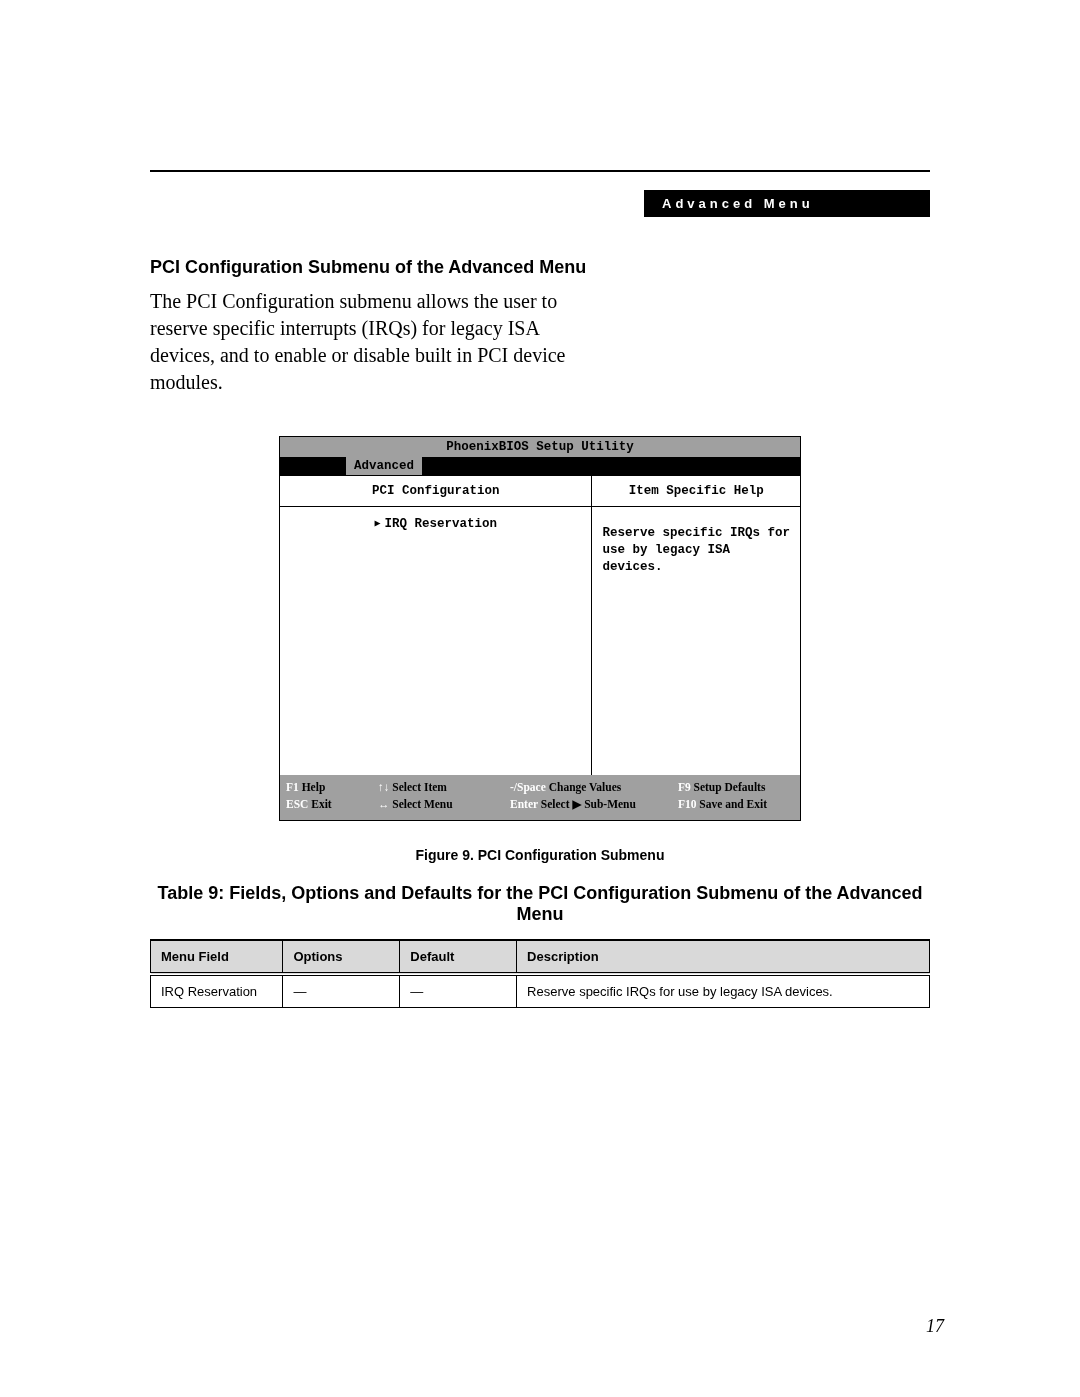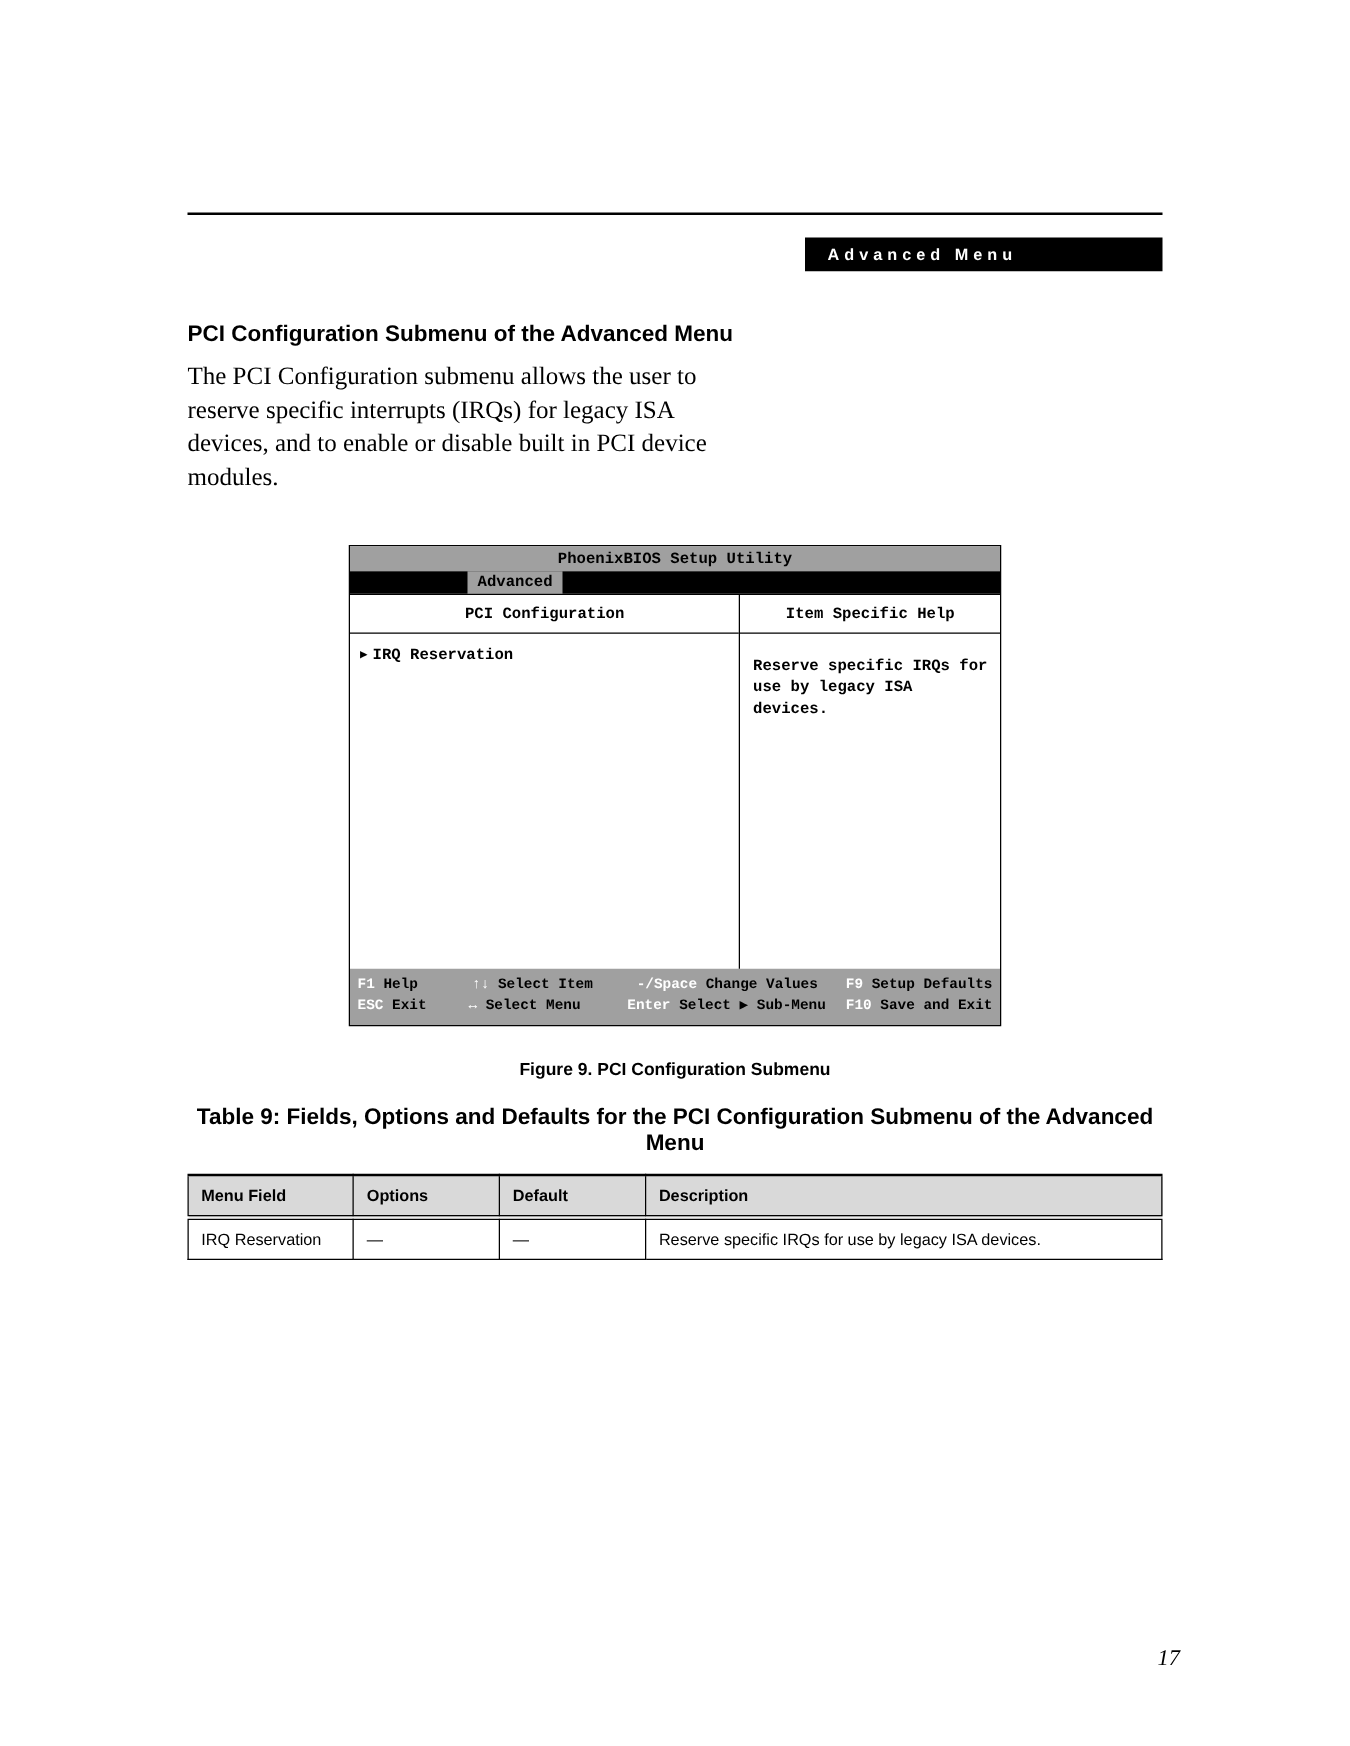--- a/index.html
+++ b/index.html
@@ -62,21 +62,20 @@
     color: #000;
     text-align: center;
     font-weight: bold;
     padding: 3px 16px;
   }
   .bios-menubar {
     background: #000;
     color: #fff;
     display: flex;
     padding: 0 10px;
-    gap: 28px;
   }
   .bios-menubar .spacer { width: 56px; }
   .bios-menubar .tab {
     background: #a0a0a0;
     color: #000;
     padding: 2px 8px;
     font-weight: bold;
   }
   .bios-body {
     display: flex;
@@ -88,20 +87,21 @@
   }
   .bios-left-header, .bios-right-header {
     text-align: center;
     font-weight: bold;
     border-bottom: 1px solid #000;
     padding: 8px 4px;
   }
   .bios-left-content {
     height: 240px;
     padding: 10px 8px;
+    text-align: center;
   }
   .bios-right {
     flex: 1 1 40%;
   }
   .bios-right-content {
     padding: 18px 10px 10px 10px;
     height: 240px;
     font-weight: bold;
     line-height: 1.35;
   }
@@ -109,21 +109,21 @@
     font-weight: bold;
   }
   .tri { font-size: 10px; display:inline-block; transform: translateY(-1px); margin-right:4px;}
   .bios-footer {
     background: #a0a0a0;
     padding: 4px 6px 6px 6px;
     font-weight: bold;
     font-size: 11.5px;
     line-height: 1.5;
   }
-  .bios-footer-row { display:flex; gap:16px; }
+  .bios-footer-row { display:flex; gap:16px;font-family:Liberation Serif, serif; }
   .bf-col1 { width:85px; white-space:nowrap; }
   .bf-col2 { width:130px; white-space:nowrap; }
   .bf-col3 { width:170px; white-space:nowrap; }
   .bf-col4 { width:130px; white-space:nowrap; }
   .bk { color:#000; }
   .bw { color:#fff; }
 
   .figure-caption {
     font-family: "Helvetica Neue", Helvetica, Arial, sans-serif;
     font-weight: bold;

